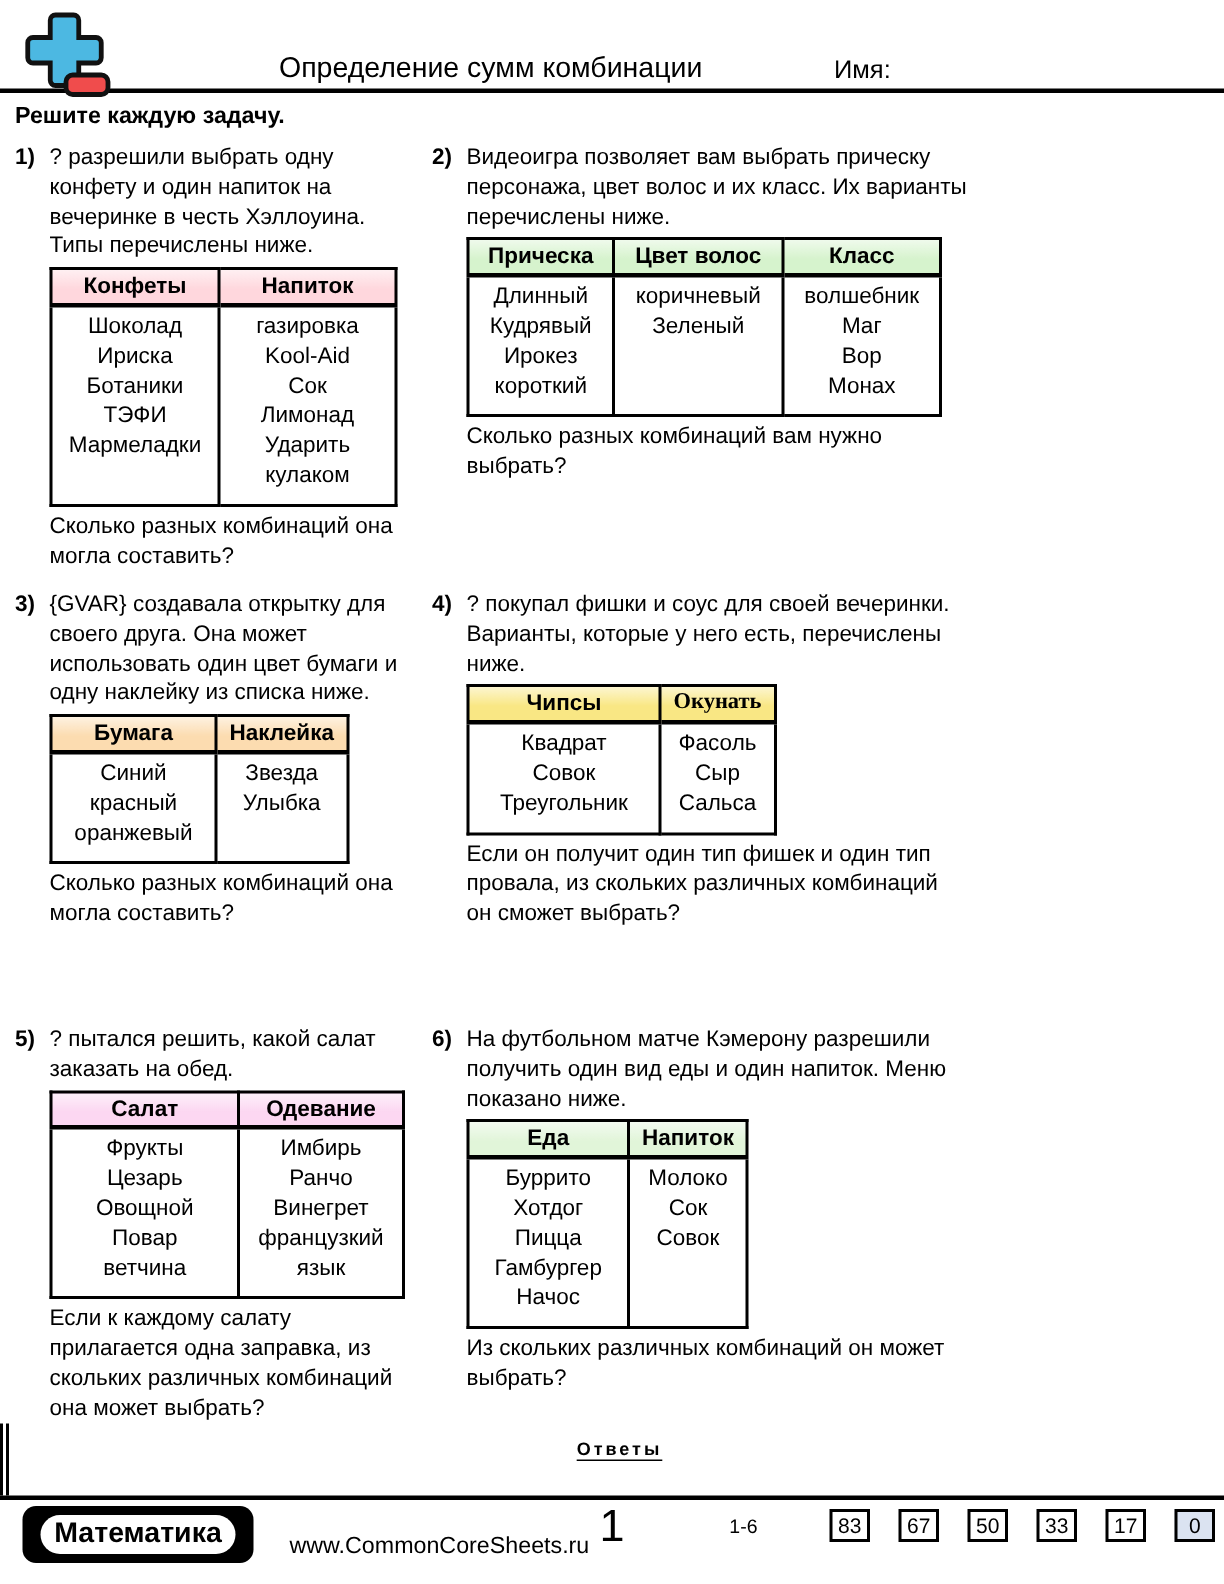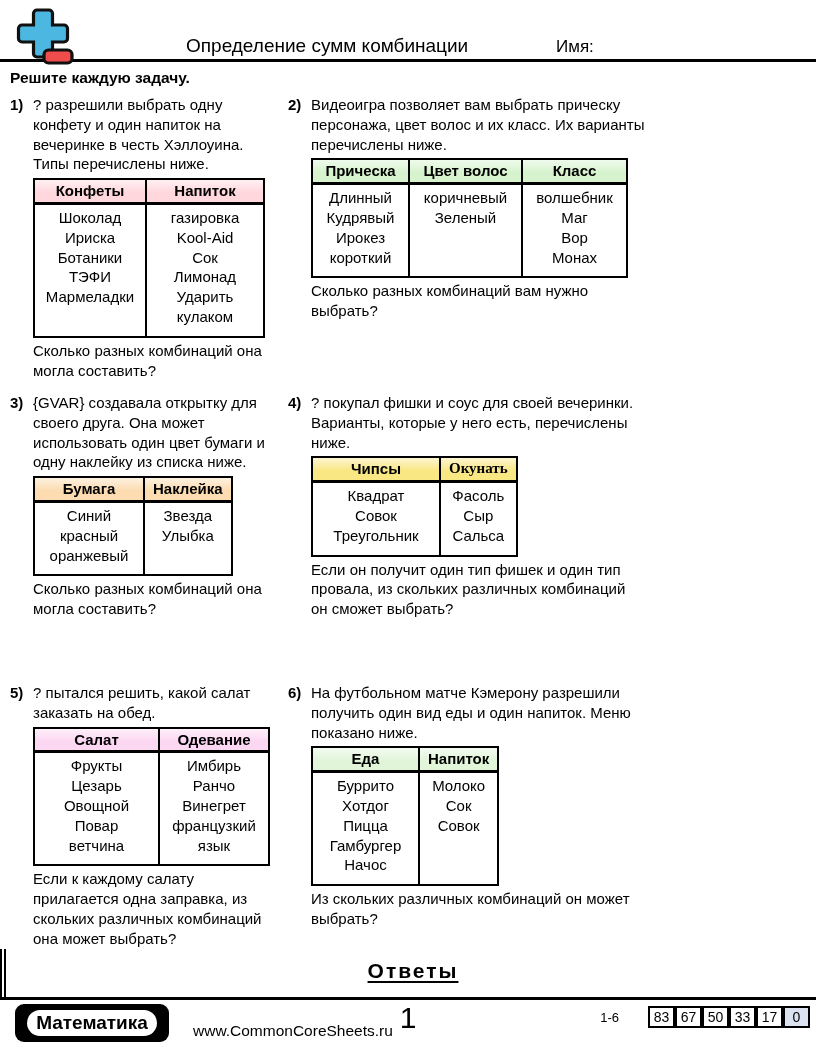--- a/index.html
+++ b/index.html
@@ -33,37 +33,37 @@
     padding:1px 8px; font-size:15px; font-weight:bold; text-align:center;
     background:linear-gradient(180deg, rgba(255,255,255,.62), rgba(255,255,255,0) 58%), var(--hc,#eee);
   }
   .ptable td {
     border:2px solid #000; padding:3px 4px 9px; text-align:center;
     vertical-align:top; font-size:15px;
   }
 
   
   .answers-col { flex:1; border-left:6px double #000; padding:10px 6px 0 10px; }
-  .answers-title { text-align:center; font-weight:bold; font-size:21px;
+  .answers-title { text-align:center; font-weight:bold; font-size:12px;
                    letter-spacing:2px; text-decoration:underline; text-underline-offset:3px; }
   .answer-item { display:flex; align-items:flex-end; margin-top:25px; height:20px;
                  font-size:14px; padding-left:2px; }
   .answer-item.first { margin-top:20px; }
   .answer-line { flex:1; border-bottom:1.5px solid #000; margin:0 6px 0 6px; height:100%; }
 
   
   .ftr { position:absolute; left:0; right:0; top:997px; height:59px; border-top:3px solid #000; background:#fff; }
   .brand { position:absolute; left:15px; top:4px; width:154px; height:38px;
            background:#000; border-radius:9px; display:flex; align-items:center; justify-content:center; }
   .brand-inner { background:#fff; border-radius:17px; padding:2px 9px; font-weight:bold; font-size:19px; white-space:nowrap; }
   .url { position:absolute; left:193px; top:22px; font-size:15.5px; }
   .page-num { position:absolute; left:0; width:100%; text-align:center; top:1px; font-size:30px; }
   .score { position:absolute; right:6px; top:6px; display:flex; align-items:center;gap:20px; }
   .score-label { font-size:13px; margin-right:9px; }
-  .score-box { width:27px; height:22px; border:2px solid #000; margin-left:0;
+  .score-box { width:27px; height:22px; border:2px solid #000; margin-left:19px;
                display:flex; align-items:center; justify-content:center; font-size:14px; background:#fff; }
   .score-box.hl { background:#dbe3f1; }
 </style>
 </head>
 <body>
 
 <div class="page">
 
   <div class="hdr">
     <div class="logo">

